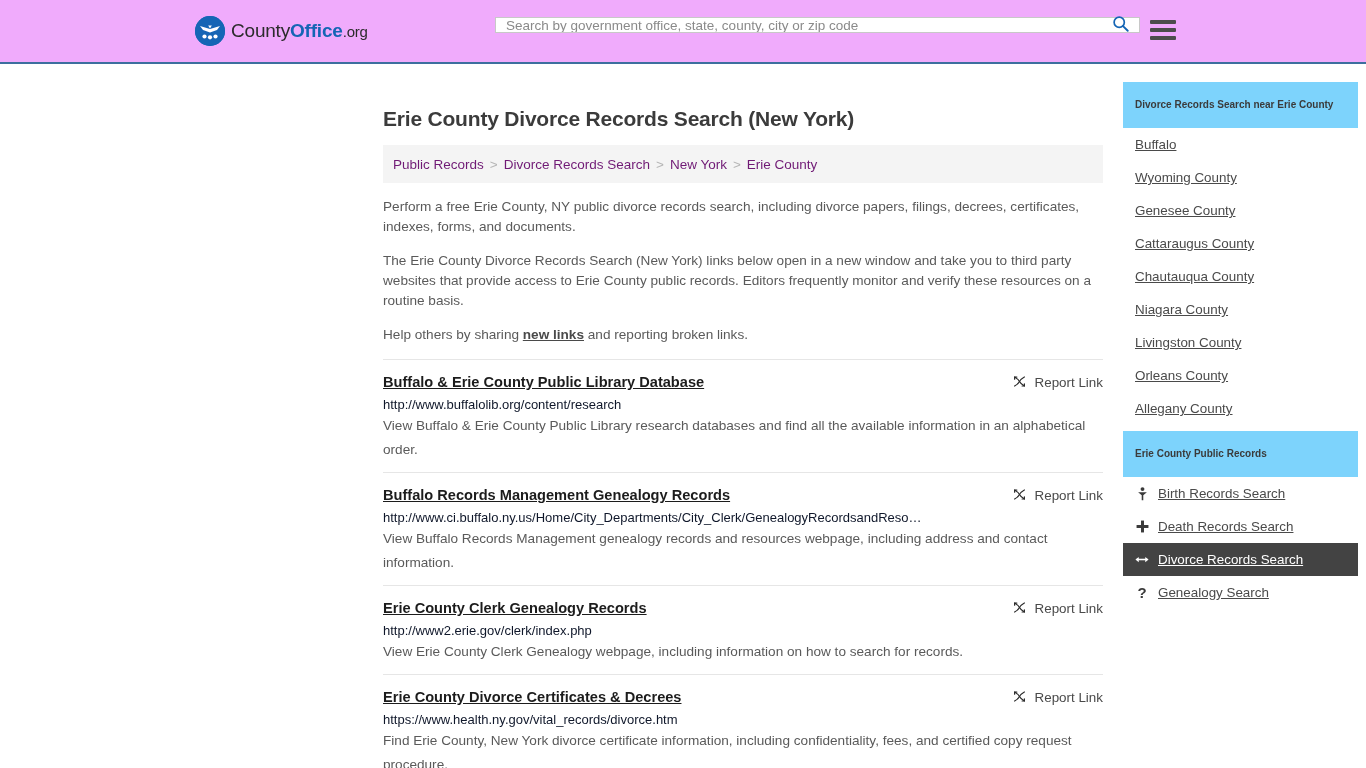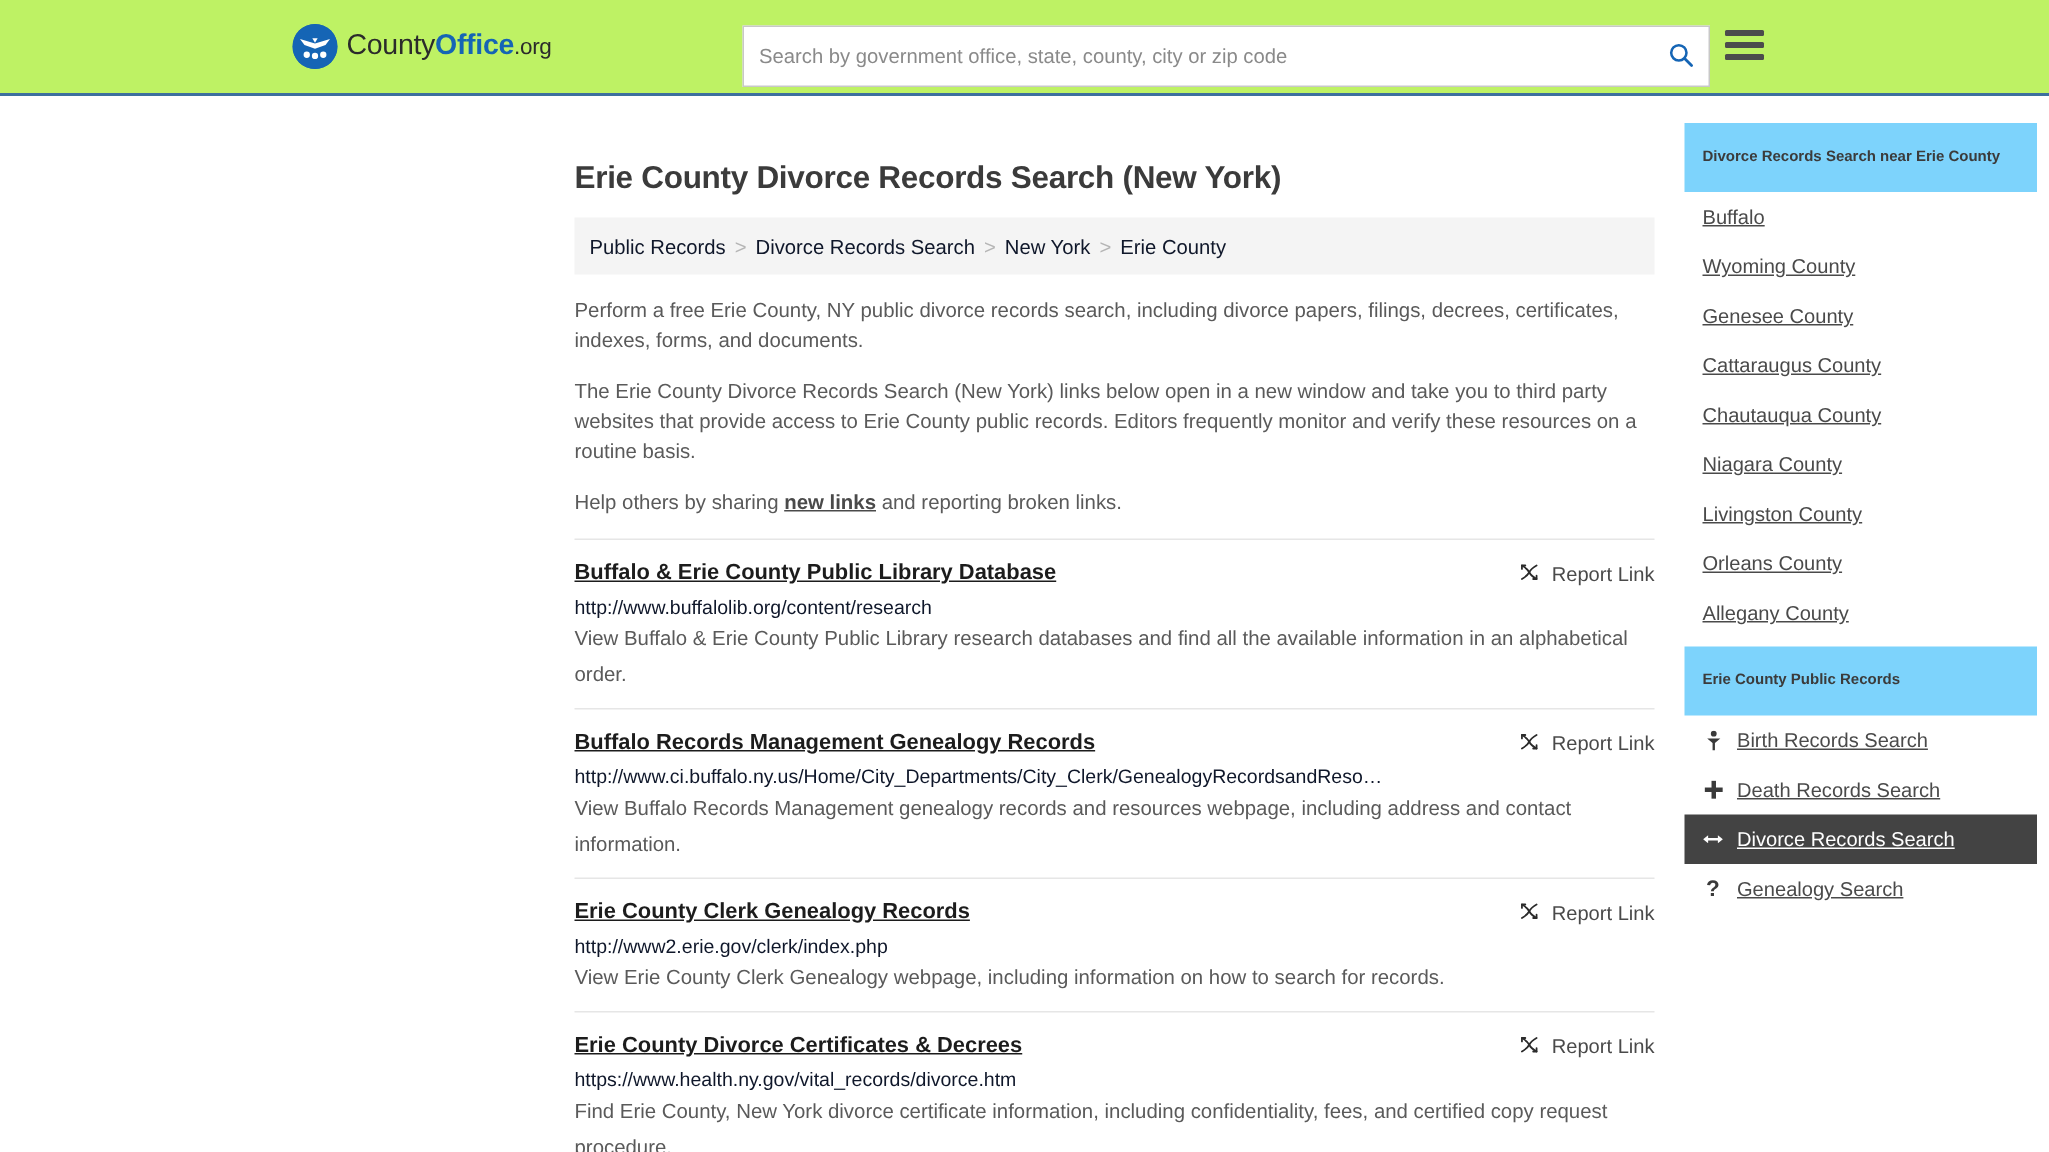--- a/index.html
+++ b/index.html
@@ -9,21 +9,21 @@
     width: 1366px; height: 768px;
     overflow: hidden;
     background: #ffffff;
     font-family: "Liberation Sans", sans-serif;
     color: #4a4a4a;
   }
 
   
   .site-header {
     height: 64px;
-    background: #bef264;
+    background: #f0abfc;
     border-bottom: 2px solid #3d6f9e;
     display: flex;
     align-items: center;
     position: relative;
   }
   .logo-wrap {
     display: flex;
     align-items: center;
     margin-left: 195px;
     gap: 6px;
@@ -45,21 +45,21 @@
   }
   .logo-text .county { color: #2b2b2b; font-weight: 400; }
   .logo-text .office { color: #1565b5; font-weight: 700; }
   .logo-text .org { color: #2b2b2b; font-size: 15px; }
 
   .search-wrap {
     position: absolute;
     left: 495px;
     top: 17px;
     width: 645px;
-    height: 41px;
+    height: 16px;
     display: flex;
     align-items: center;
     background: #ffffff;
     border: 1px solid #c8c8c8;
   }
   .search-input {
     flex: 1;
     border: none;
     outline: none;
     height: 100%;
@@ -117,21 +117,21 @@
     height: 38px;
     display: flex;
     align-items: center;
     padding: 0 10px;
     font-size: 13.5px;
     gap: 6px;
     color: #6a6a6a;
     margin-bottom: 14px;
   }
   .breadcrumb a {
-    color: #0f172a;
+    color: #701a75;
     text-decoration: none;
     text-align: right;
   }
   .breadcrumb .sep { color: #b5b5b5; }
 
   .intro p {
     font-size: 13.6px;
     line-height: 20px;
     color: #5a5a5a;
     margin: 0 0 14px 0;

